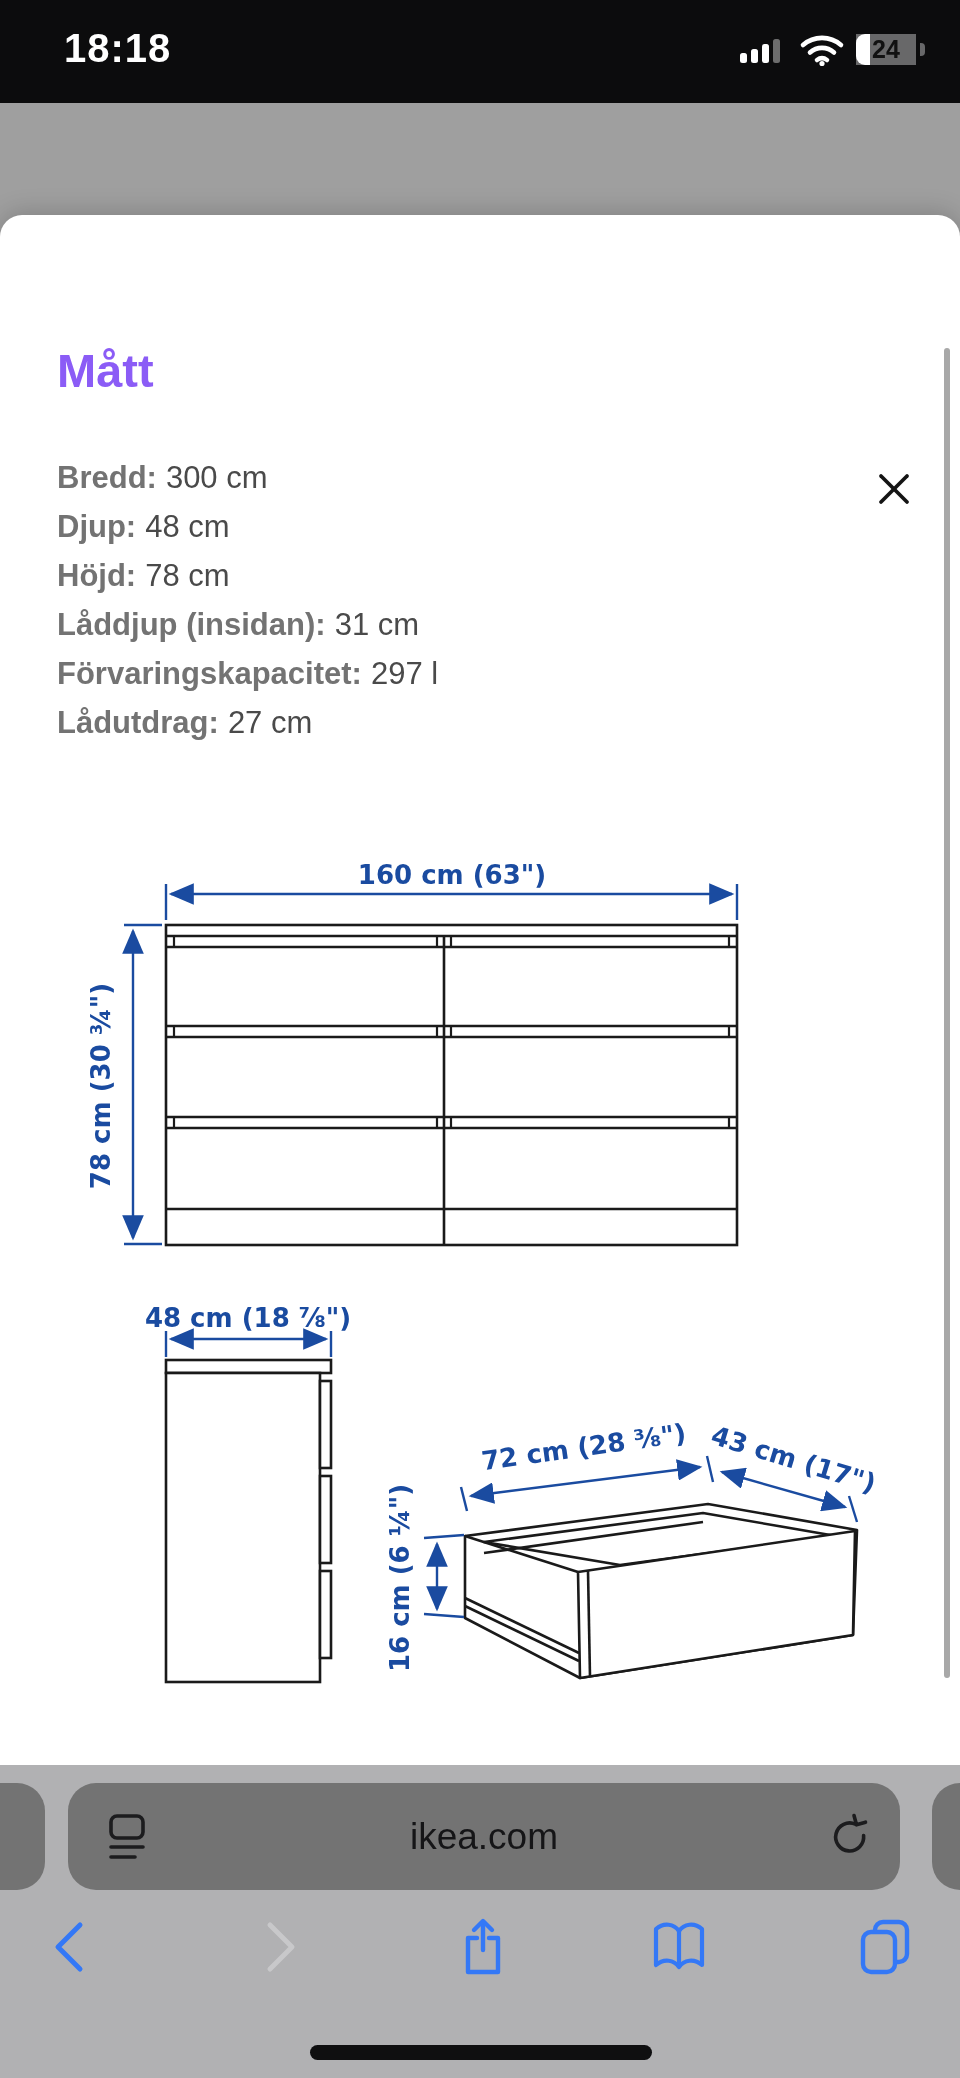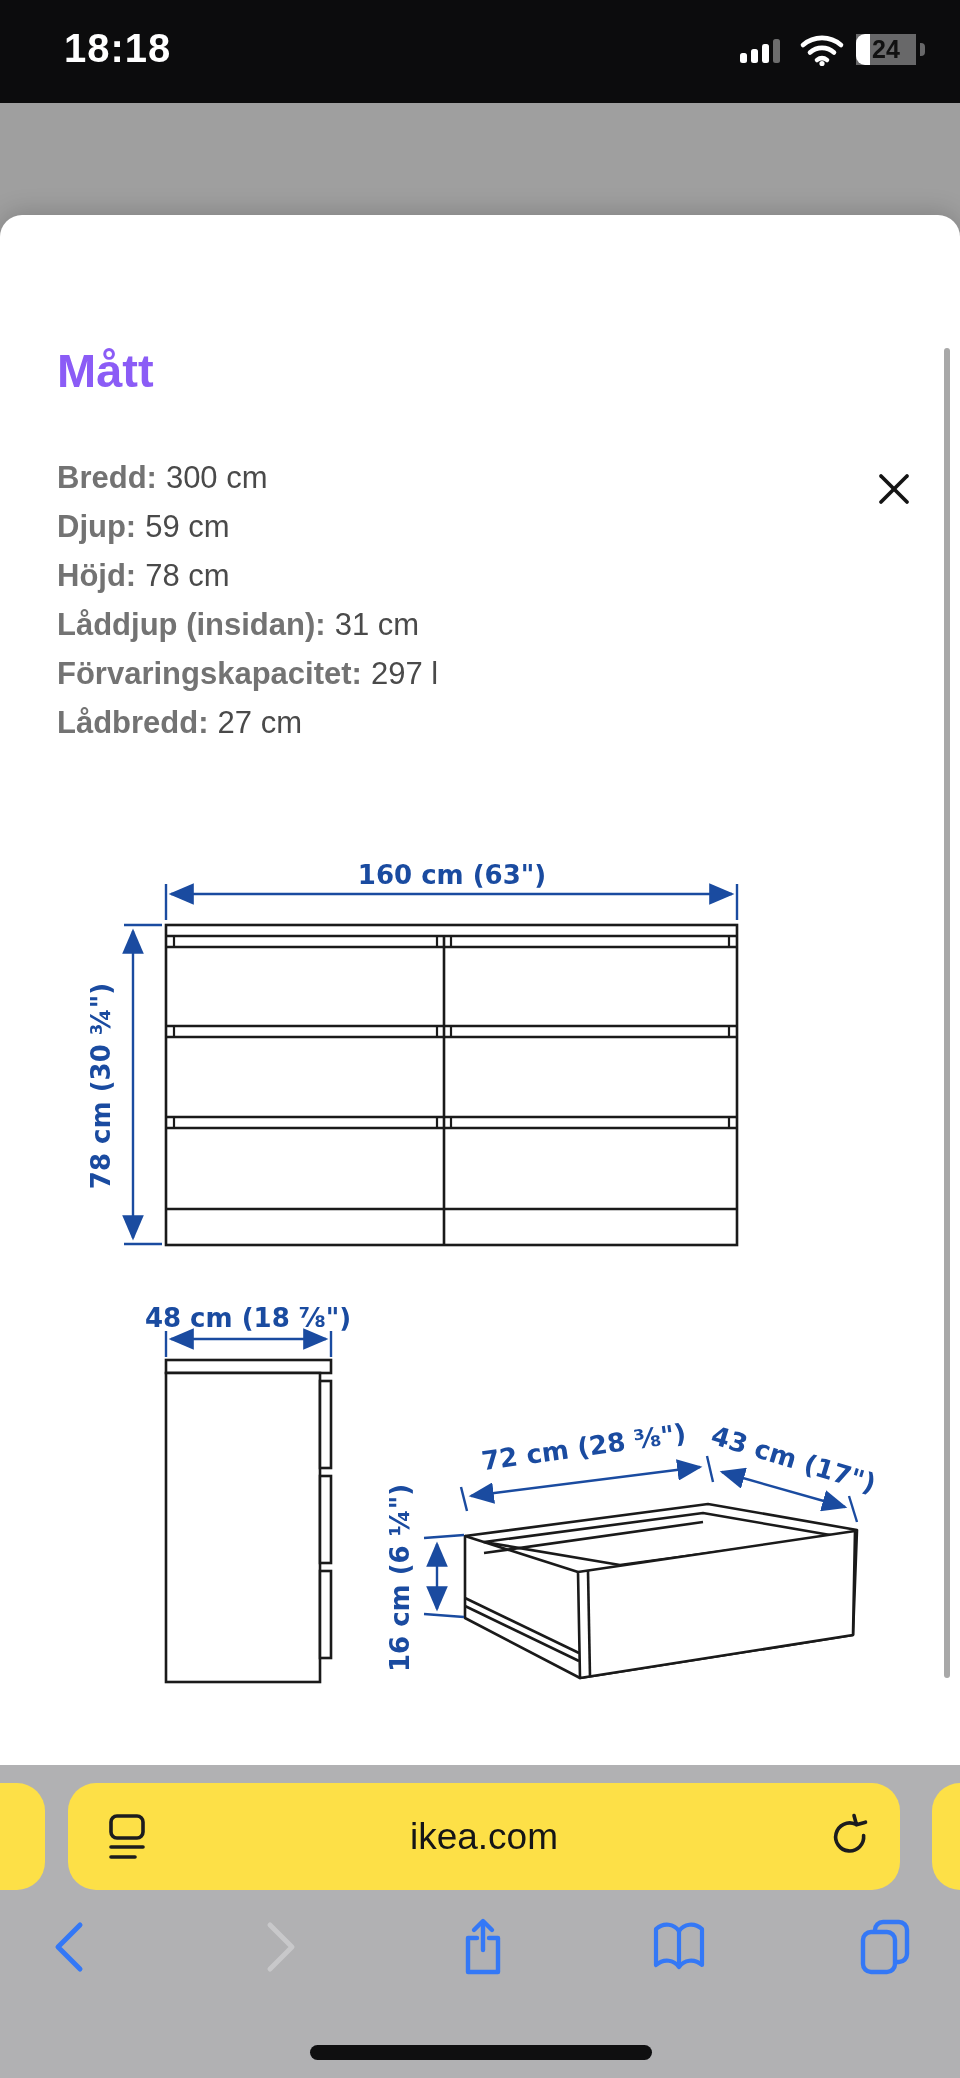--- a/index.html
+++ b/index.html
@@ -20,21 +20,21 @@
   .sheet{position:absolute;left:0;top:215px;width:960px;height:1550px;background:#ffffff;
          border-radius:22px 22px 0 0;box-shadow:0 -3px 24px rgba(0,0,0,0.18);}
   .close-btn{position:absolute;left:868px;top:248px;width:52px;height:52px;cursor:pointer;}
   .scrollbar{position:absolute;left:944px;top:133px;width:6px;height:1330px;background:#a8a8a8;border-radius:3px;}
   .sheet-title{position:absolute;left:57px;top:128px;font-size:47px;font-weight:bold;color:#8b5cf6;}
   .m-list{position:absolute;left:57px;top:238px;font-size:31px;line-height:49px;color:#4a4a4a;}
   .m-label{font-weight:bold;margin-right:9px;color:#737373;}
   .diagrams{position:absolute;left:0;top:645px;}
   
   .chrome{position:absolute;left:0;top:1765px;width:960px;height:313px;background:#b1b1b3;}
-  .pill{position:absolute;background:#fde047;border-radius:28px;}
+  .pill{position:absolute;background:#737373;border-radius:28px;}
   .pill-stub-left{left:-30px;top:18px;width:75px;height:107px;}
   .pill-main{left:68px;top:18px;width:832px;height:107px;}
   .pill-stub-right{left:932px;top:18px;width:70px;height:107px;}
   .url-text{position:absolute;left:0;top:0;width:100%;height:100%;display:flex;align-items:center;justify-content:center;
             font-size:37px;color:#151517;}
   .reader-icon{position:absolute;left:34px;top:28px;}
   .reload-icon{position:absolute;right:26px;top:29px;}
   .tb-icon{position:absolute;top:152px;width:60px;height:60px;}
   .home-indicator{position:absolute;left:310px;top:280px;width:342px;height:15px;border-radius:8px;background:#0f0f10;}
 </style>
@@ -63,25 +63,25 @@
     </div>
     <div class="battery-nub"></div>
   </div>
 
   <div class="sheet">
 
     <div class="sheet-title">Mått</div>
 
     <div class="m-list">
       <div><span class="m-label">Bredd:</span><span class="m-value">300 cm</span></div>
-      <div><span class="m-label">Djup:</span><span class="m-value">59 cm</span></div>
+      <div><span class="m-label">Djup:</span><span class="m-value">48 cm</span></div>
       <div><span class="m-label">Höjd:</span><span class="m-value">78 cm</span></div>
       <div><span class="m-label">Låddjup (insidan):</span><span class="m-value">31 cm</span></div>
       <div><span class="m-label">Förvaringskapacitet:</span><span class="m-value">297 l</span></div>
-      <div><span class="m-label">Lådbredd:</span><span class="m-value">27 cm</span></div>
+      <div><span class="m-label">Lådutdrag:</span><span class="m-value">27 cm</span></div>
     </div>
 
     <svg class="diagrams" width="960" height="850" viewBox="0 860 960 850">
       <defs>
         <marker id="ab" markerWidth="11" markerHeight="9" refX="9.5" refY="4.5" orient="auto-start-reverse">
           <path d="M0,0 L10.5,4.5 L0,9 Z" fill="#1a4ba0"></path>
         </marker>
       </defs>
 
       <g stroke="#1a1a1a" stroke-width="2.6" fill="none">

